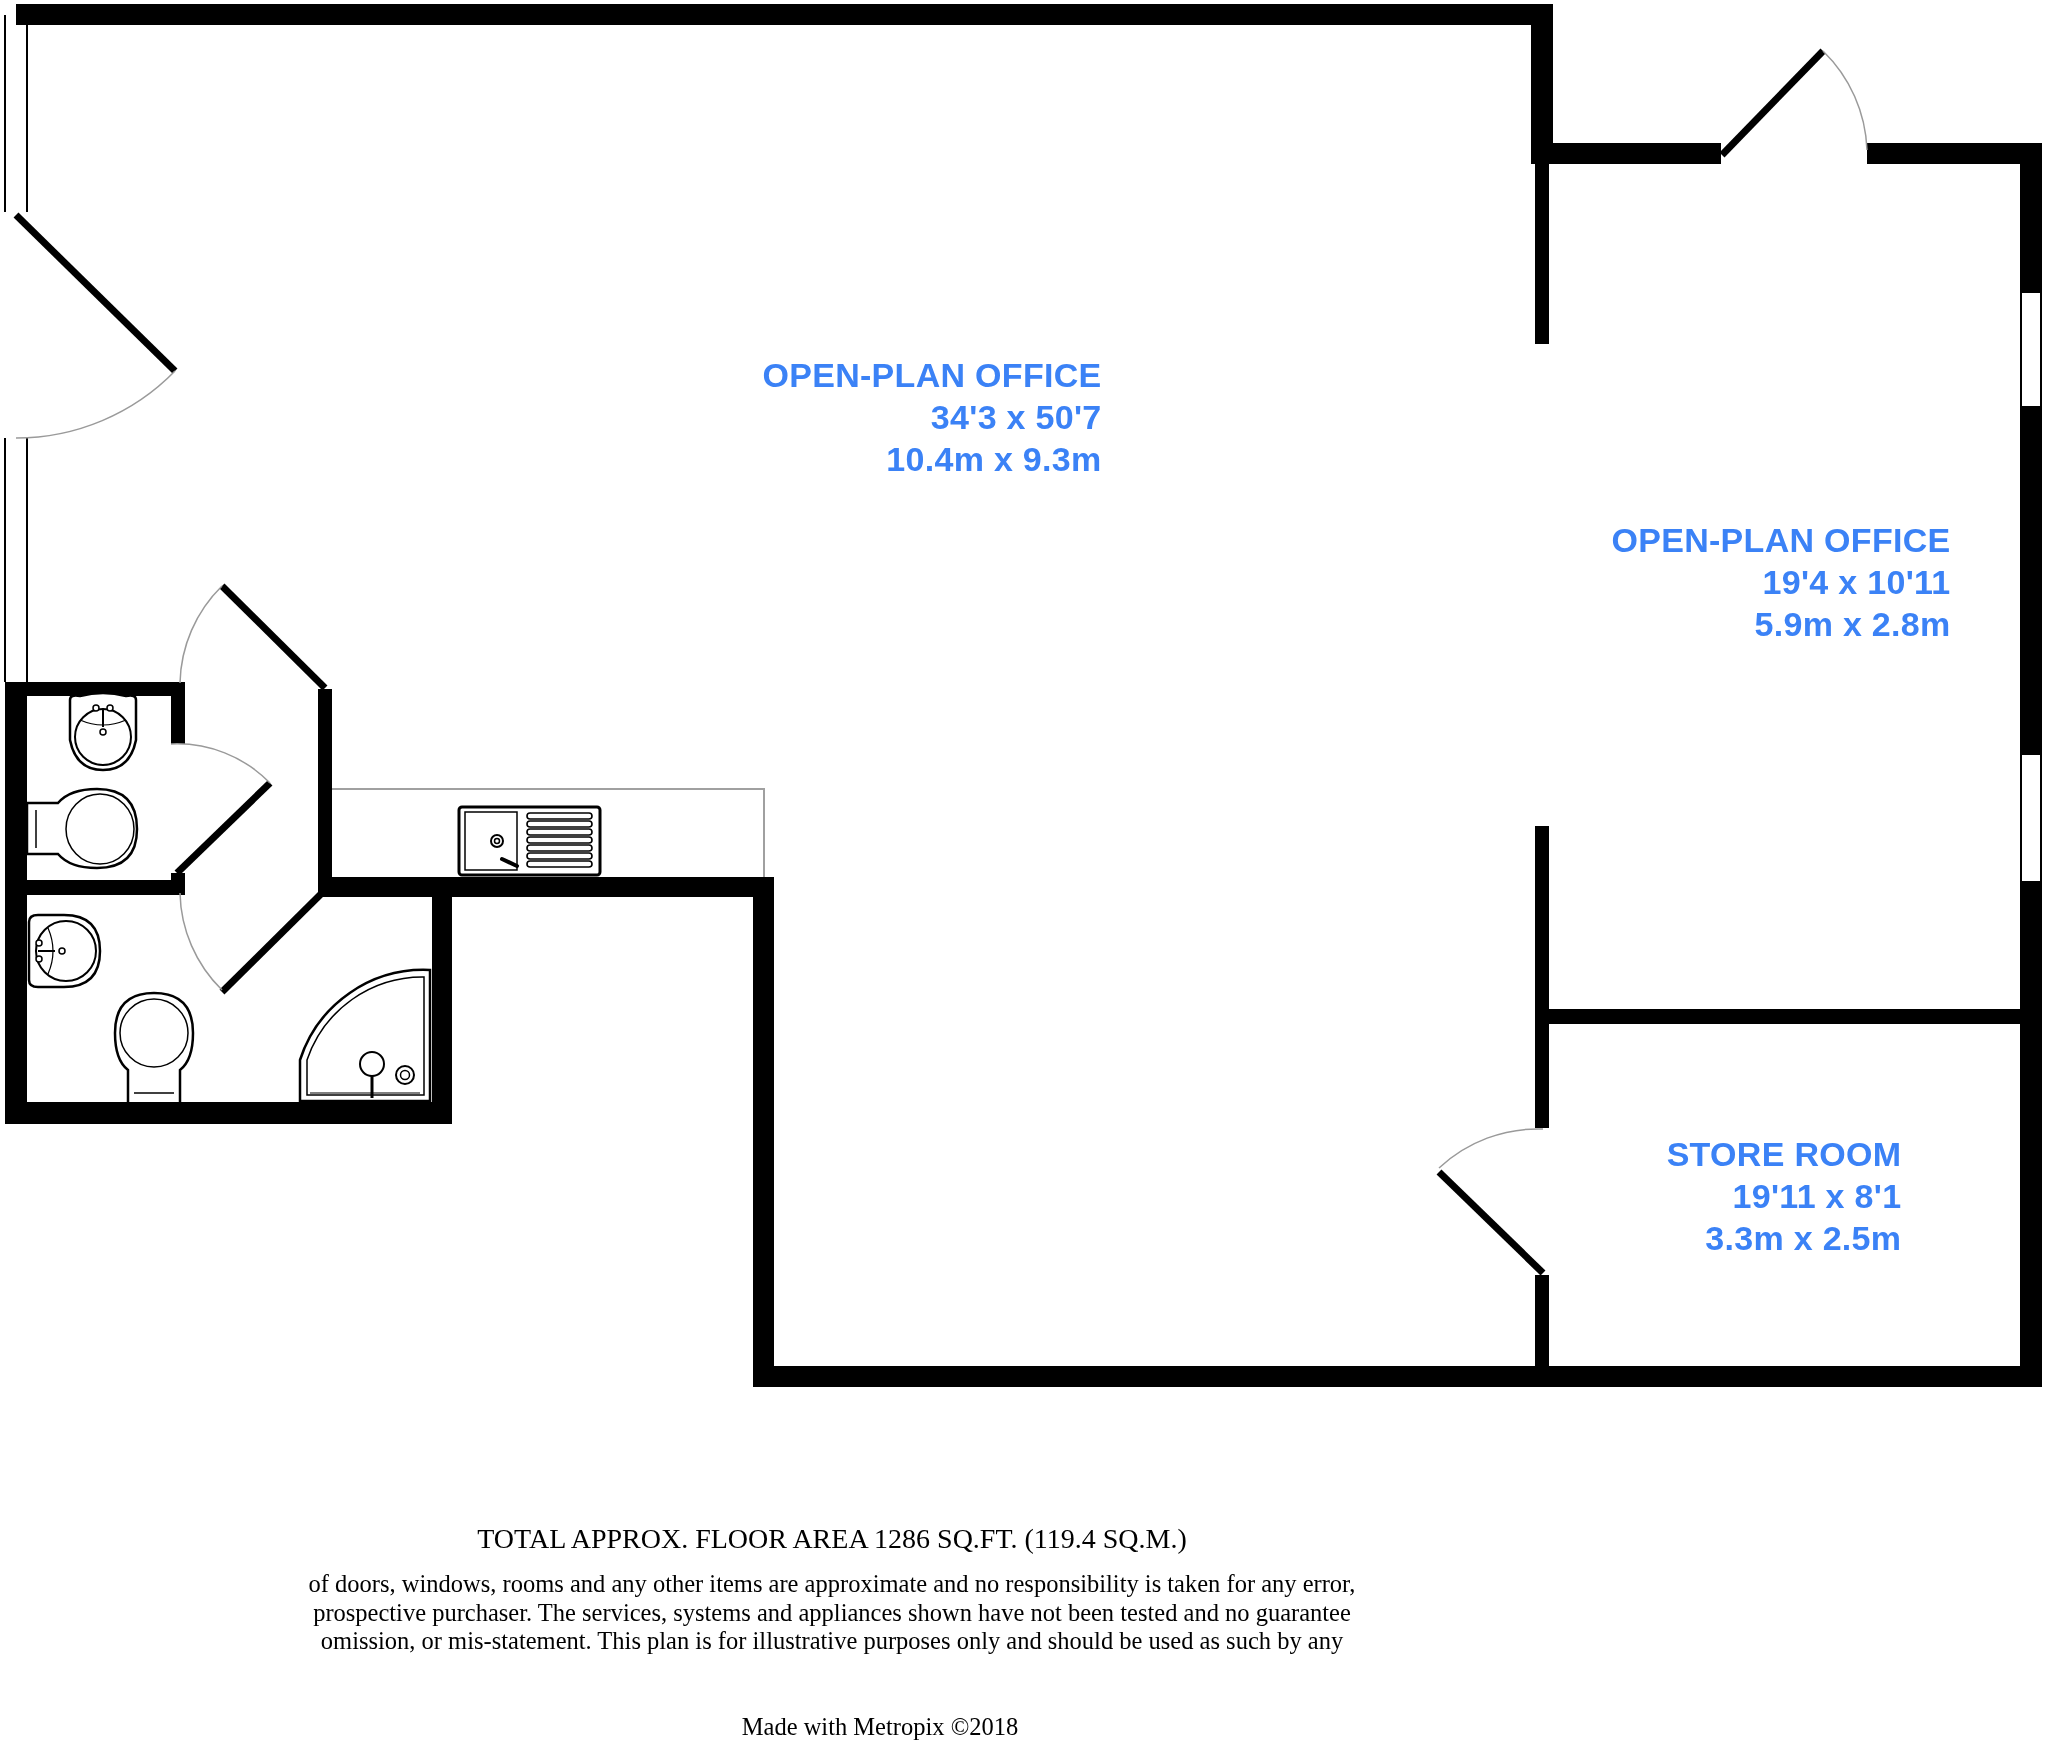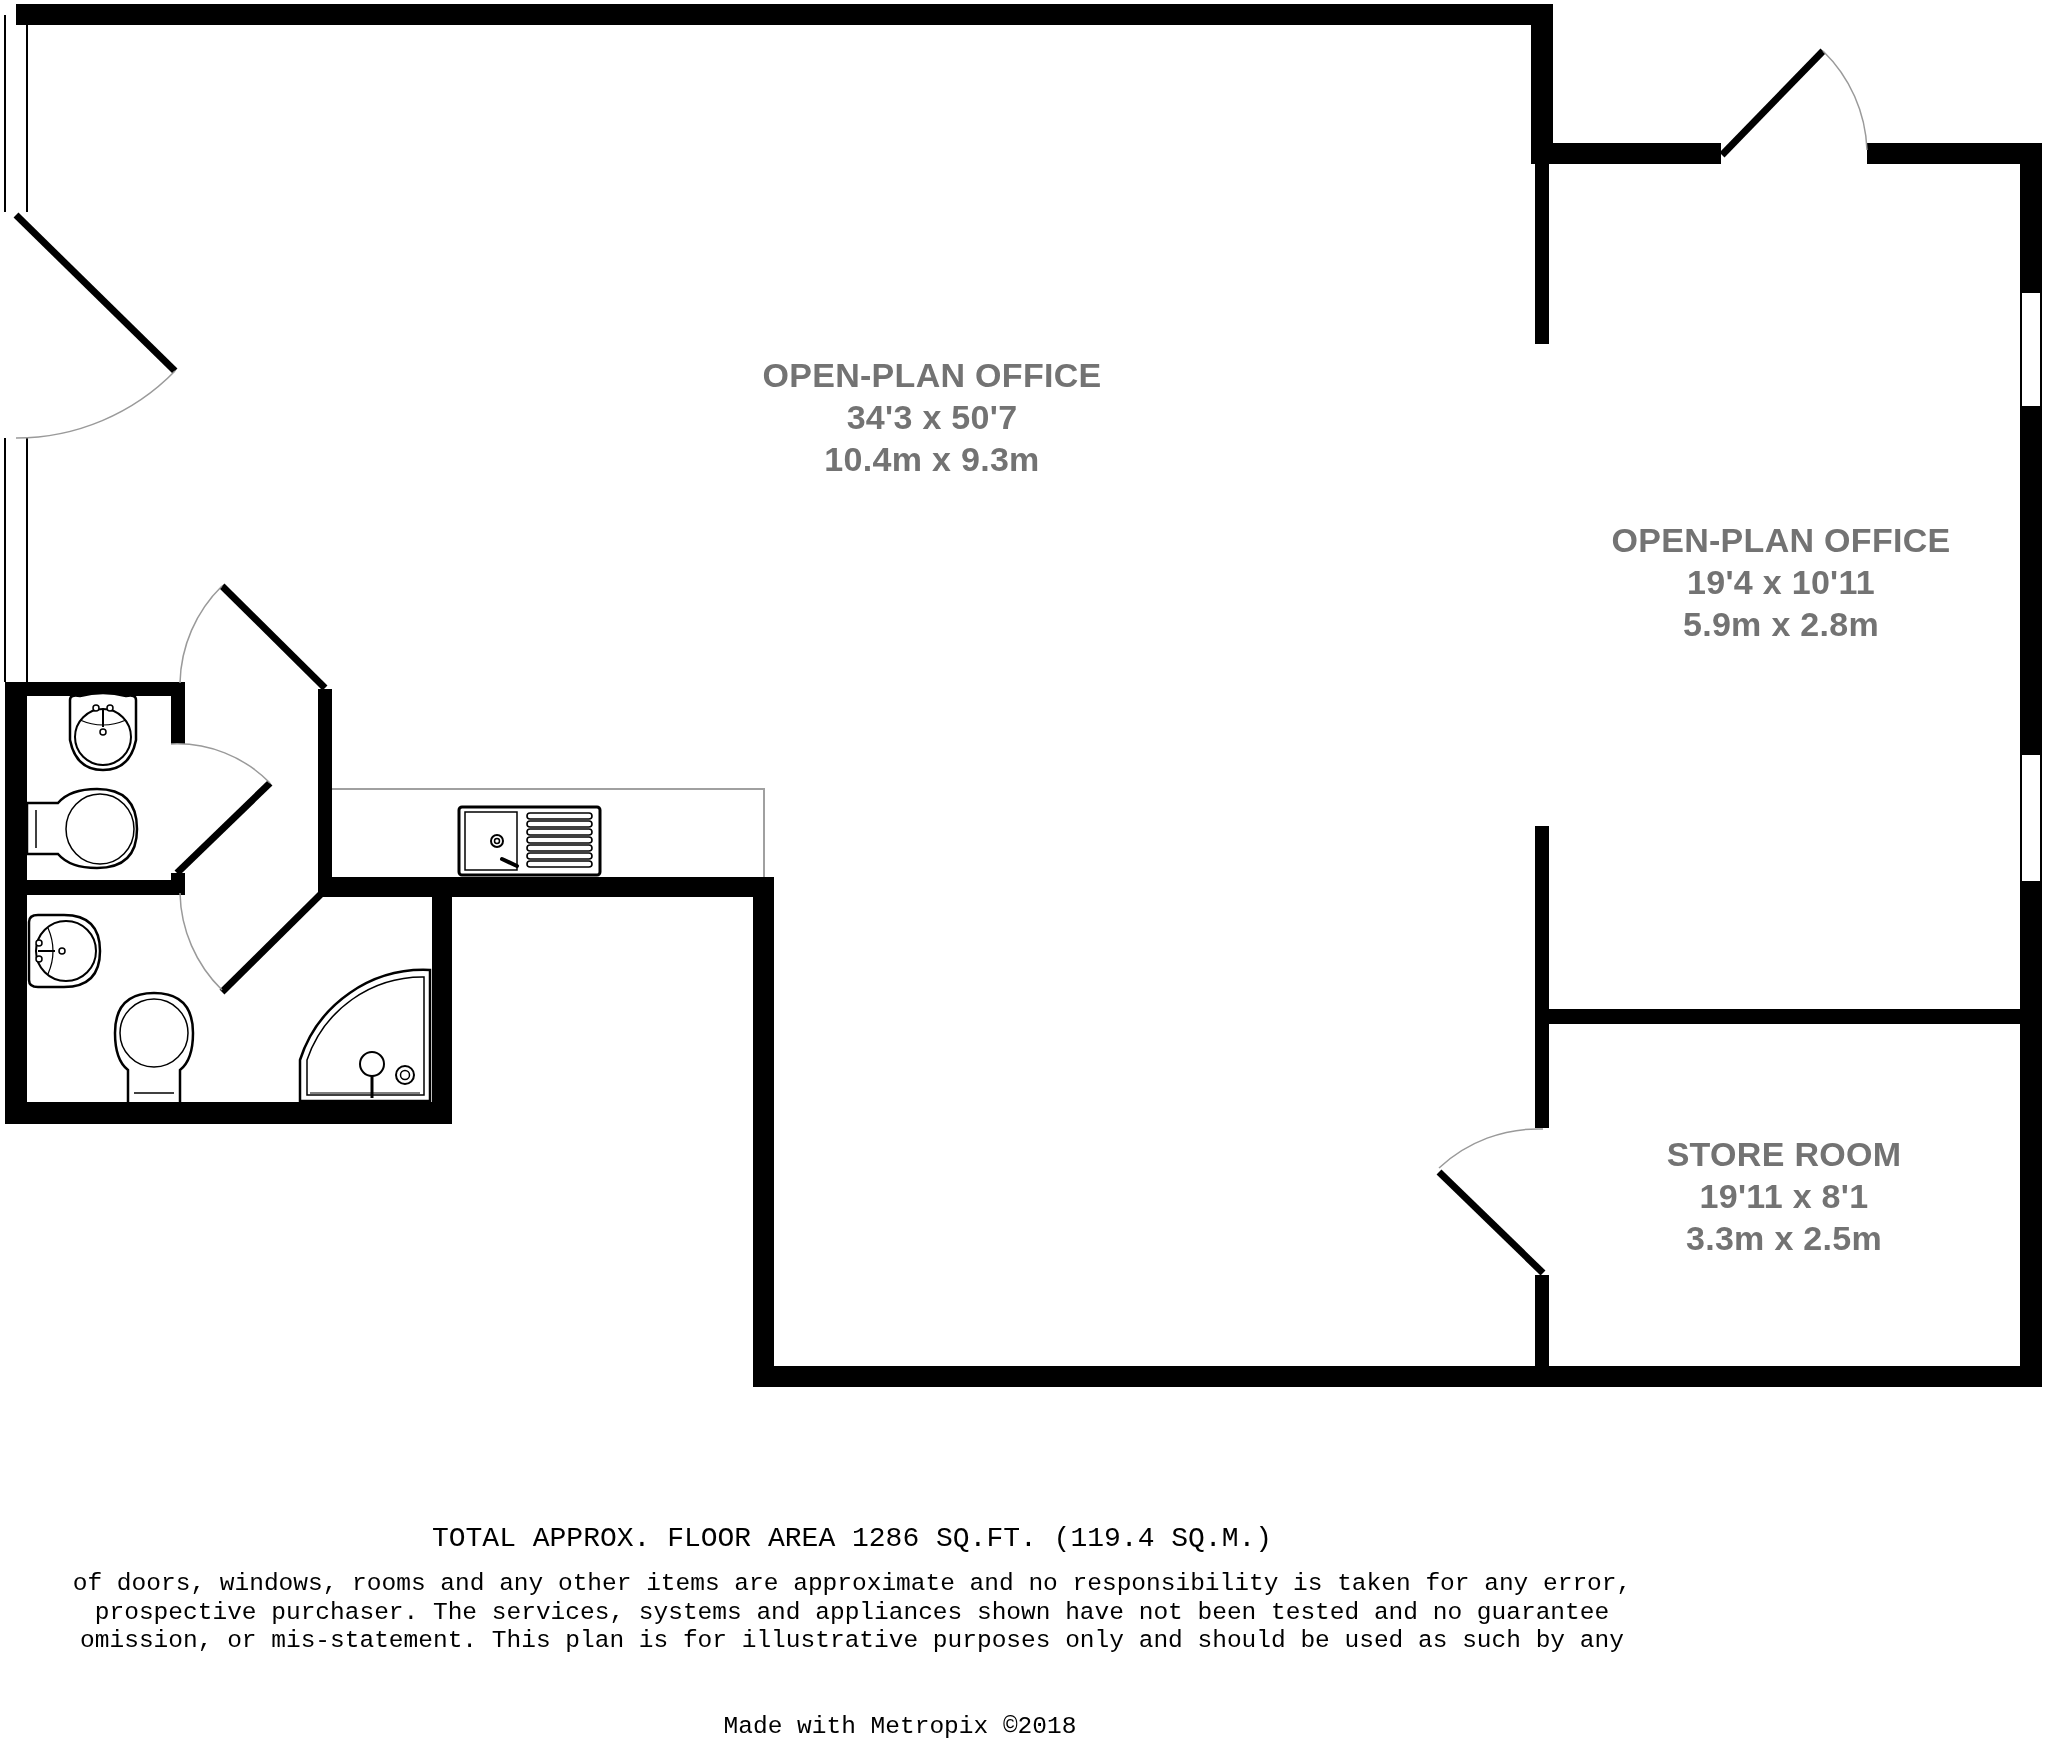--- a/index.html
+++ b/index.html
@@ -1,20 +1,20 @@
 <!DOCTYPE html>
 <html><head>
 <meta charset="utf-8">
 <style>
   html, body { margin: 0; padding: 0; background: #ffffff; }
   body { width: 2048px; height: 1750px; position: relative; overflow: hidden; font-family: "Liberation Sans", sans-serif; }
   #plan { position: absolute; left: 0; top: 0; width: 2048px; height: 1750px; }
-  .room-label { position: absolute; text-align: center; color: #737373; font-family: "Liberation Sans", sans-serif; font-weight: bold; font-size: 34px; line-height: 42px; letter-spacing: 0.3px; white-space: nowrap; transform: translateX(-50%); }
+  .room-label { position: absolute; text-align: right; color: #3b82f6; font-family: "Liberation Sans", sans-serif; font-weight: bold; font-size: 34px; line-height: 42px; letter-spacing: 0.3px; white-space: nowrap; transform: translateX(-50%); }
   .room-label div { margin: 0; }
-  .footer { position: absolute; left: 0; width: 1664px; text-align: center; color: #000; font-family: Liberation Mono, monospace; white-space: nowrap; margin-left: 20px; }
+  .footer { position: absolute; left: 0; width: 1664px; text-align: center; color: #000; font-family: Liberation Serif, serif; white-space: nowrap; }
   .footer-title { top: 1522px; font-size: 28px; line-height: 34px; }
   .footer-body { top: 1570px; font-size: 24.5px; line-height: 28.5px; }
   .footer-body div { margin: 0; }
   .footer-credit { top: 1713px; font-size: 24.5px; line-height: 28px; padding-left: 48px; }
 </style>
 </head>
 <body>
 
 <svg id="plan" viewBox="0 0 2048 1750" xmlns="http://www.w3.org/2000/svg">
 

